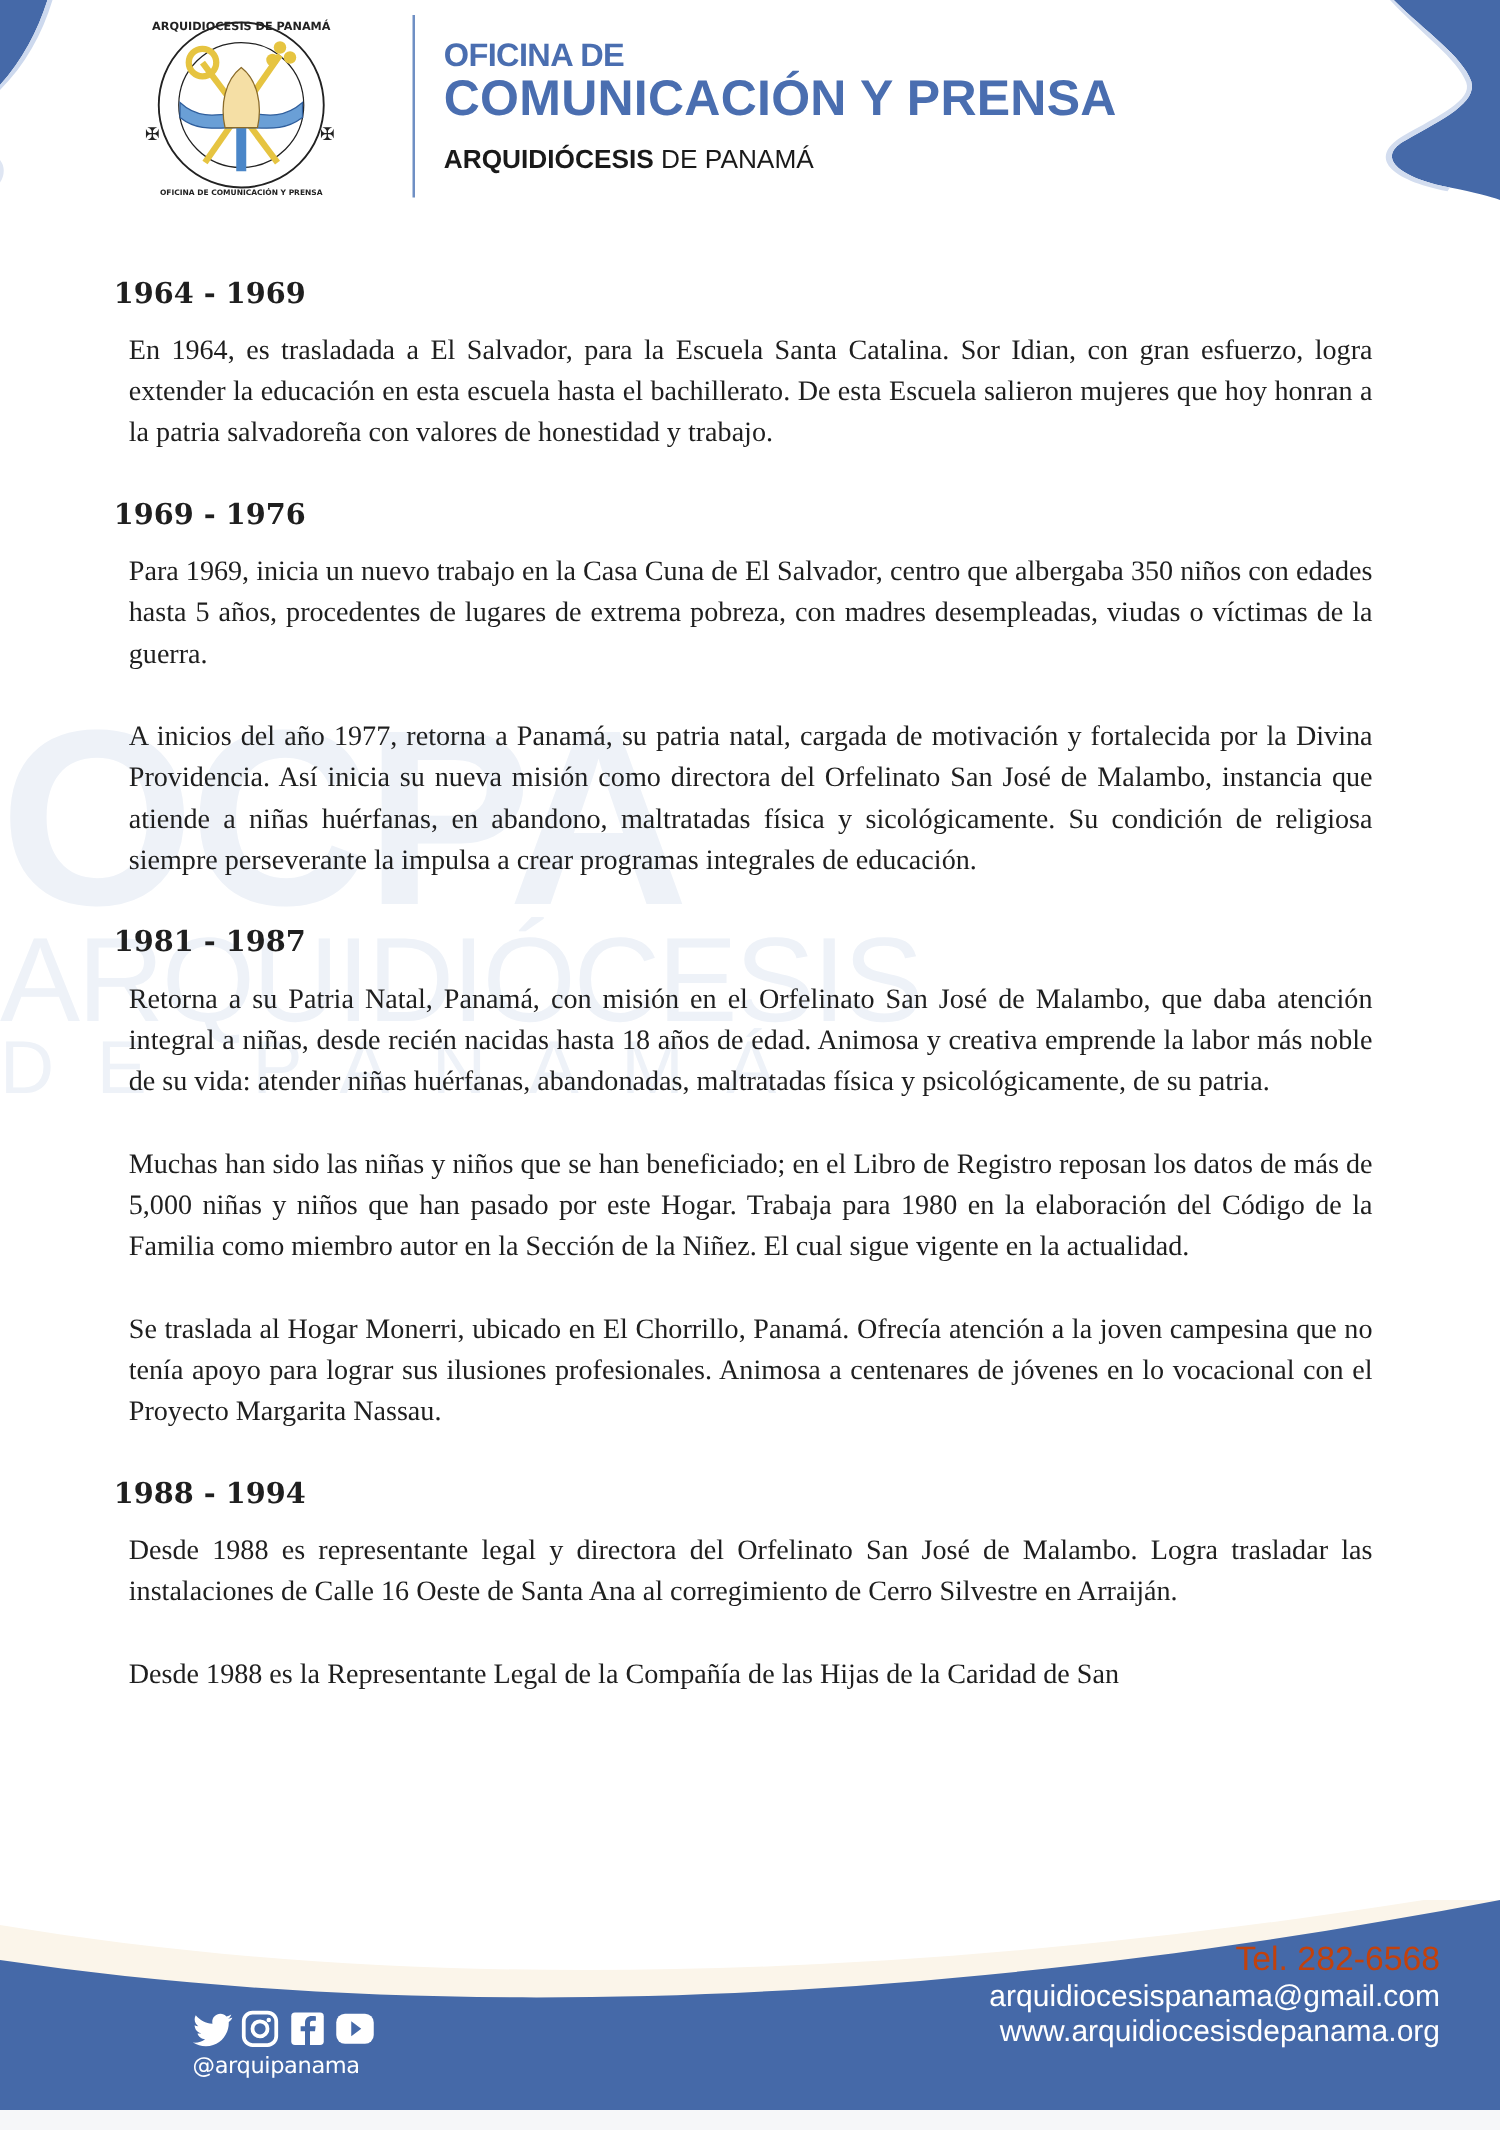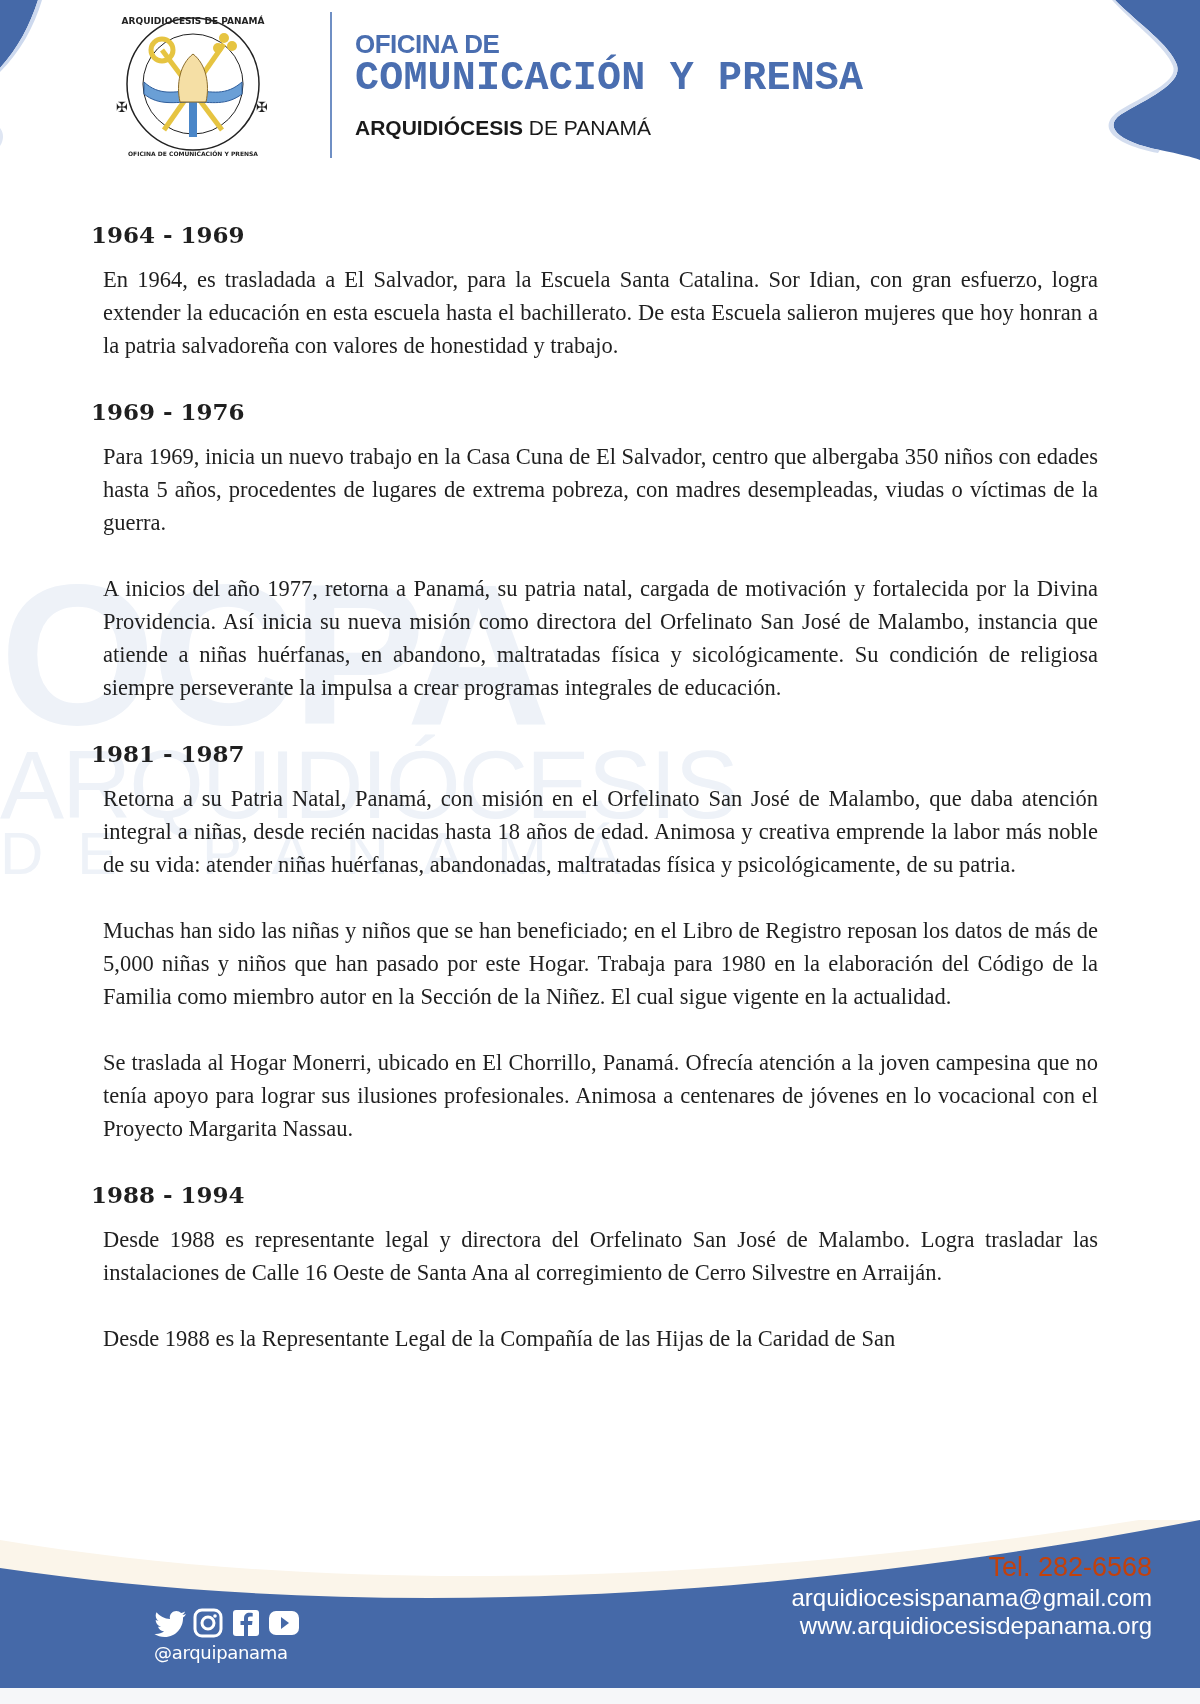--- a/index.html
+++ b/index.html
@@ -14,21 +14,21 @@
 
     
     .logo { position: absolute; left: 104px; top: 4px; width: 178px; height: 160px; }
     .header-divider { position: absolute; left: 330px; top: 12px; width: 2px; height: 146px; background: #6f8fc4; }
     .org-block { position: absolute; left: 355px; top: 30px; }
     .org-line1 {
       font-family: "Liberation Sans", sans-serif; font-size: 26px; color: #4a6eb0;
       letter-spacing: -0.5px; font-weight: 700; line-height: 28px;
     }
     .org-line2 {
-      font-family: Liberation Mono, monospace; font-size: 40px; color: #4a6eb0;
+      font-family: Liberation Sans, sans-serif; font-size: 40px; color: #4a6eb0;
       font-weight: bold; line-height: 42px; letter-spacing: 0.2px;
     }
     .org-line3 {
       font-family: "Liberation Sans", sans-serif; font-size: 21px; color: #1a1a1a;
       line-height: 30px; margin-top: 13px;
     }
     .org-line3 b { font-weight: bold; }
 
     
     .watermark { position: absolute; left: 0; top: 560px; width: 1200px; 

